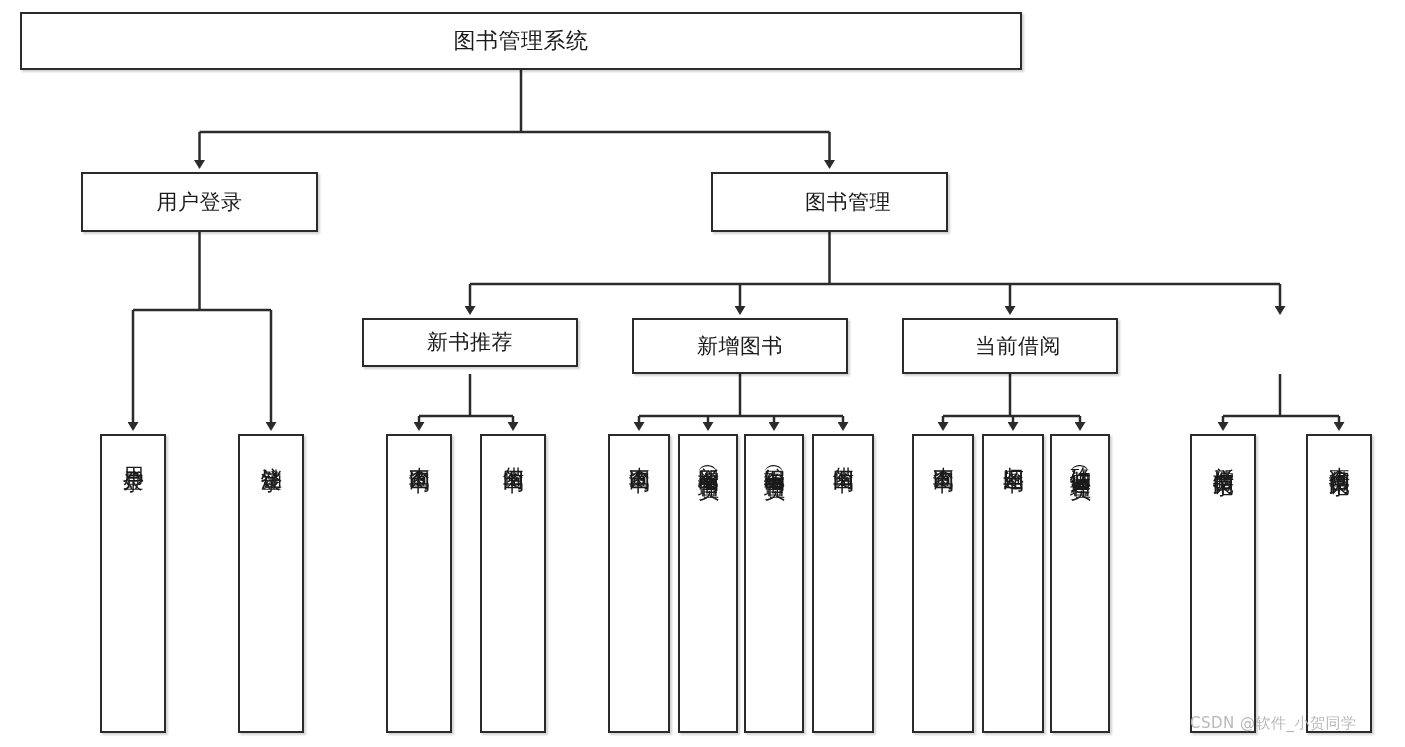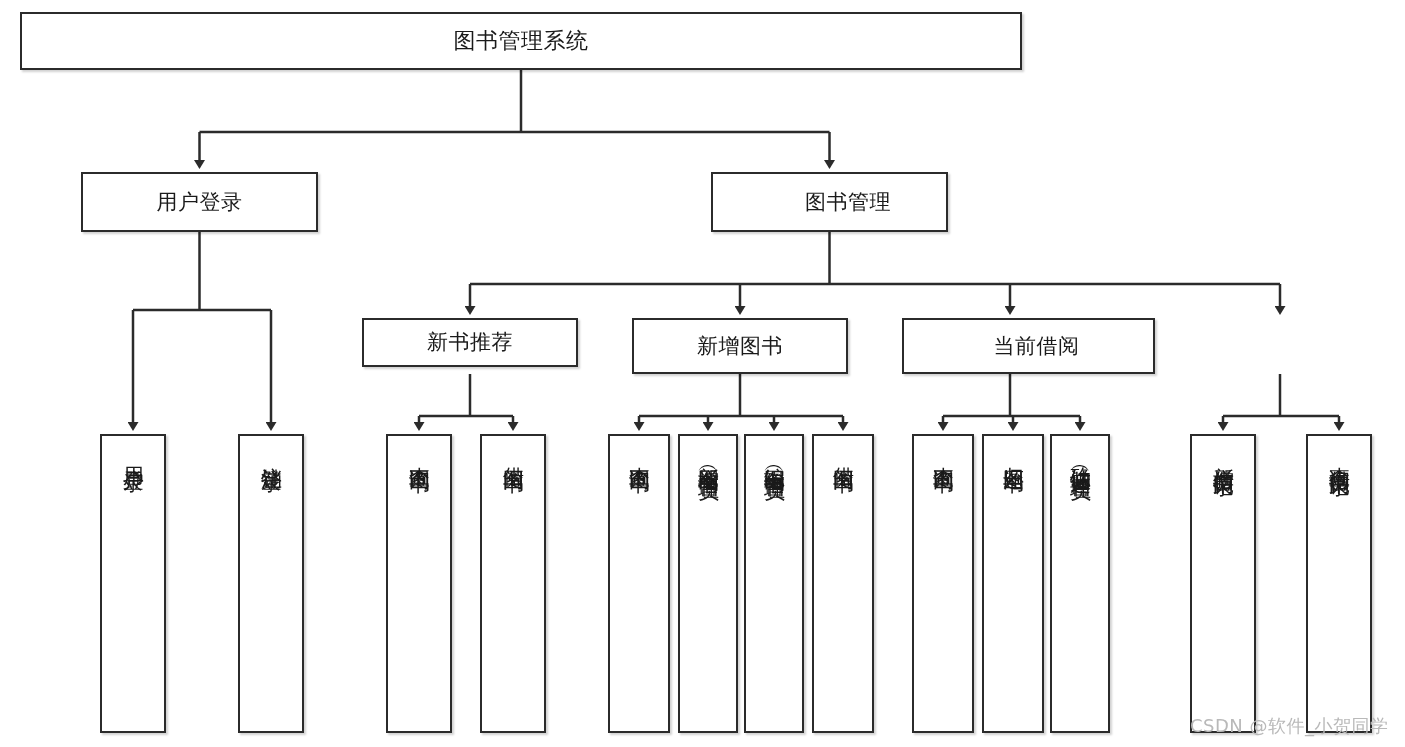--- a/index.html
+++ b/index.html
@@ -60,21 +60,21 @@
     line-height: 1.28;
     letter-spacing: 2px;
     white-space: nowrap;
   }
   #root-node .label { font-size: 22px; }
 
   .watermark {
     position: absolute;
     left: 1190px;
     top: 714px;
-    font-size: 18px;
+    font-size: 15px;
     color: #b9b9b9;
     white-space: nowrap;
     letter-spacing: 0.5px;
     pointer-events: none;
   }
 </style>
 </head>
 <body>
 
 <div id="canvas">
@@ -132,21 +132,21 @@
   <div class="node h" style="left: 711px; top: 172px; width: 237px; height: 60px; padding-left: 37px;">
     <span class="label">图书管理</span>
   </div>
 
   <div class="node h" style="left: 362px; top: 318px; width: 216px; height: 49px;">
     <span class="label">新书推荐</span>
   </div>
   <div class="node h" style="left: 632px; top: 318px; width: 216px; height: 56px;">
     <span class="label">新增图书</span>
   </div>
-  <div class="node h" style="left: 902px; top: 318px; width: 253px; height: 56px; padding-left: 16px;">
+  <div class="node h" style="left: 902px; top: 318px; width: 216px; height: 56px; padding-left: 16px;">
     <span class="label">当前借阅</span>
   </div>
 
   <div class="node v" style="left: 100px; top: 434px; width: 66px; height: 299px;">
     <span class="label">用户登录</span>
   </div>
   <div class="node v" style="left: 238px; top: 434px; width: 66px; height: 299px;">
     <span class="label">注销登录</span>
   </div>
   <div class="node v" style="left: 386px; top: 434px; width: 66px; height: 299px;">

